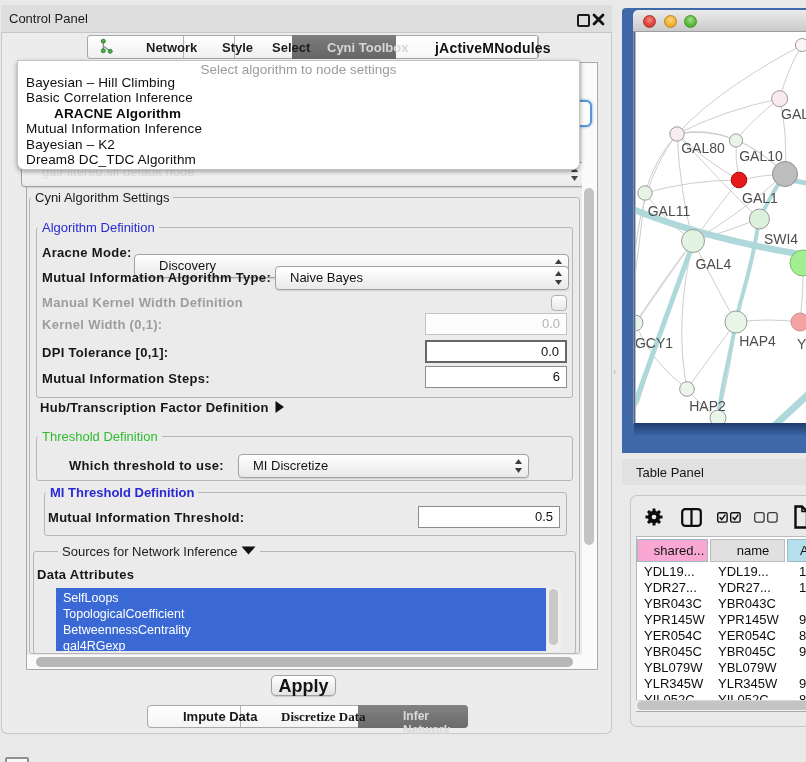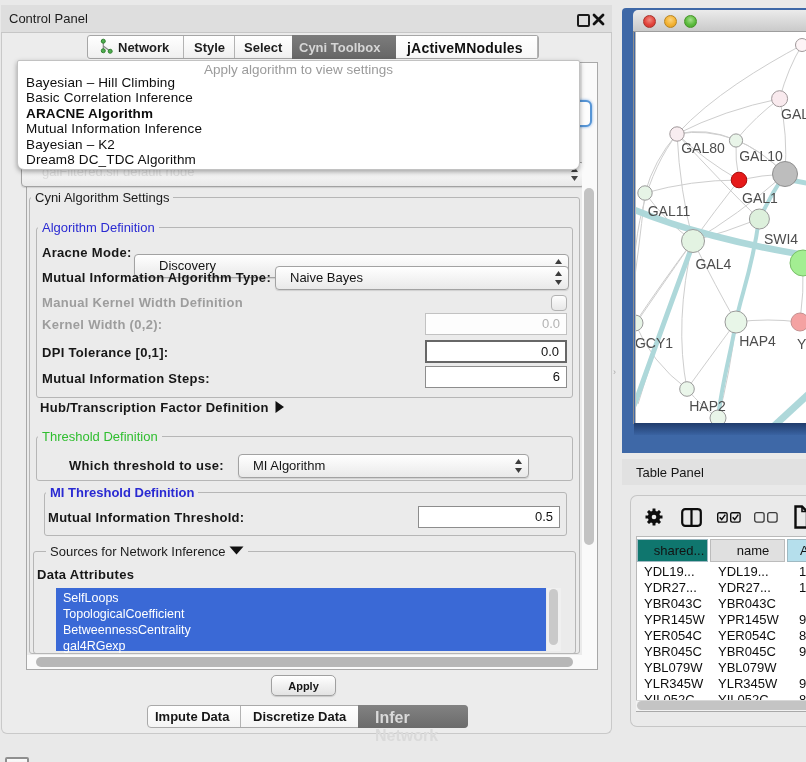--- a/index.html
+++ b/index.html
@@ -1,18 +1,18 @@
 <!DOCTYPE html>
 <html><head>
 <meta charset="utf-8">
 <style>
   html,body{margin:0;padding:0;}
   body{width:806px;height:762px;background:#e9e9e9;font-family:"Liberation Sans",sans-serif;overflow:hidden;position:relative;}
   .abs{position:absolute;}
-  .b{font-weight:bold;}
+  .b{font-weight:bold;margin-left:28px;}
   .lbl{position:absolute;font-size:13px;font-weight:bold;color:#171717;white-space:nowrap;letter-spacing:0.3px;}
   .dis{color:#9d9d9d;}
   .combo{position:absolute;border:1px solid #a2a2a2;border-radius:4px;background:linear-gradient(#ffffff,#f2f2f2 60%,#e9e9e9);box-shadow:0 1px 1px rgba(0,0,0,0.12);font-size:13px;color:#141414;}
   .combo .ct{position:absolute;top:3px;left:14px;white-space:nowrap;}
   .carr{position:absolute;right:5px;top:3px;width:9px;}
   .inp{position:absolute;background:#fff;border:1px solid #9a9a9a;font-size:13px;color:#111;text-align:right;padding-right:6px;box-sizing:border-box;line-height:20px;}
   .gbox{position:absolute;border:1px solid #b6b6b6;border-radius:3px;}
   .gcap{position:absolute;font-size:13px;background:#ebebeb;padding:0 4px;white-space:nowrap;}
 </style>
 </head>
@@ -76,71 +76,71 @@
 <div class="lbl" style="left:42px;top:270px;">Mutual Information Algorithm Type:</div>
 <div class="combo" style="left:275px;top:266px;width:292px;height:22px;">
   <span class="ct">Naive Bayes</span>
   <svg class="carr" width="9" height="16" viewBox="0 0 9 16">
       <path d="M4.5 1 L8 6 L1 6 Z" fill="#3c3c3c"></path>
       <path d="M4.5 15 L8 10 L1 10 Z" fill="#3c3c3c"></path>
     </svg>
 </div>
 <div class="lbl dis" style="left:42px;top:295px;">Manual Kernel Width Definition</div>
 <div class="abs" style="left:551px;top:295px;width:14px;height:14px;border:1px solid #b2b2b2;border-radius:4px;background:linear-gradient(#fdfdfd,#e7e7e7);"></div>
-<div class="lbl dis" style="left:42px;top:317px;">Kernel Width (0,2):</div>
+<div class="lbl dis" style="left:42px;top:317px;">Kernel Width (0,1):</div>
 <div class="inp" style="left:425px;top:313px;width:142px;height:22px;border-color:#c2c2c2;color:#b2b2b2;background:#fdfdfd;">0.0</div>
 <div class="lbl" style="left:42px;top:345px;">DPI Tolerance [0,1]:</div>
 <div class="inp" style="left:425px;top:340px;width:142px;height:23px;border:2px solid #676767;line-height:19px;">0.0</div>
 <div class="lbl" style="left:42px;top:371px;">Mutual Information Steps:</div>
 <div class="inp" style="left:425px;top:366px;width:142px;height:22px;border-color:#8d8d8d;">6</div>
 
 <div class="lbl" style="left:40px;top:400px;">Hub/Transcription Factor Definition</div>
 <svg class="abs" style="left:274px;top:400px;" width="11" height="14" viewBox="0 0 11 14">
     <path d="M1.5 1 L10 7 L1.5 13 Z" fill="#111"></path>
   </svg>
 
 <div class="gbox" style="left:36px;top:436px;width:535px;height:43px;"></div>
 <div class="gcap" style="left:38px;top:429px;color:#2fbe2f;">Threshold Definition</div>
 <div class="lbl" style="left:69px;top:458px;">Which threshold to use:</div>
 <div class="combo" style="left:238px;top:454px;width:289px;height:22px;">
-  <span class="ct">MI Algorithm</span>
+  <span class="ct">MI Discretize</span>
   <svg class="carr" width="9" height="16" viewBox="0 0 9 16">
       <path d="M4.5 1 L8 6 L1 6 Z" fill="#3c3c3c"></path>
       <path d="M4.5 15 L8 10 L1 10 Z" fill="#3c3c3c"></path>
     </svg>
 </div>
 
 <div class="gbox" style="left:44px;top:492px;width:521px;height:42px;"></div>
 <div class="gcap" style="left:46px;top:485px;color:#2a2ad2;font-weight:bold;">MI Threshold Definition</div>
 <div class="lbl" style="left:48px;top:510px;">Mutual Information Threshold:</div>
 <div class="inp" style="left:418px;top:506px;width:142px;height:22px;border-color:#8d8d8d;">0.5</div>
 
 <div class="gbox" style="left:33px;top:551px;width:541px;height:101px;"></div>
-<div class="gcap" style="left:46px;top:544px;color:#1b1b1b;font-weight:normal;">Sources for Network Inference <svg width="15" height="9" viewBox="0 0 15 9" style="vertical-align:1px;">
+<div class="gcap" style="left:58px;top:544px;color:#1b1b1b;font-weight:normal;">Sources for Network Inference <svg width="15" height="9" viewBox="0 0 15 9" style="vertical-align:1px;">
       <path d="M0.5 0.5 L14.5 0.5 L7.5 8.5 Z" fill="#111"></path>
     </svg></div>
 <div class="lbl" style="left:37px;top:567px;">Data Attributes</div>
 <div class="abs" style="left:56px;top:588px;width:490px;height:63px;background:#3a69d6;"></div>
 <div class="abs" style="left:63px;top:590px;font-size:12.5px;color:#fff;line-height:16px;">SelfLoops<br>TopologicalCoefficient<br>BetweennessCentrality<br>gal4RGexp</div>
 <div class="abs" style="left:547px;top:588px;width:14px;height:63px;background:#f0f0f0;"></div>
 <div class="abs" style="left:549px;top:589px;width:9px;height:56px;background:#c9c9c9;border-radius:5px;"></div>
 <div class="abs" style="left:540px;top:100px;width:52px;height:27px;border:2px solid #5695d6;border-radius:6px;background:#fdfdfd;box-shadow:0 0 3px rgba(80,145,220,0.8);box-sizing:border-box;"></div>
 
 <div class="abs" style="left:17px;top:60px;width:563px;height:110px;background:#fff;border:1px solid #c2c2c2;border-radius:2px 2px 7px 7px;box-shadow:0 2px 5px rgba(0,0,0,0.35);box-sizing:border-box;"></div>
-<div class="abs" style="left:17px;top:62px;width:563px;text-align:center;font-size:13.5px;color:#9b9b9b;">Apply algorithm to view settings</div>
+<div class="abs" style="left:17px;top:62px;width:563px;text-align:center;font-size:13.5px;color:#9b9b9b;">Select algorithm to node settings</div>
 <div class="abs" style="left:26px;top:74.5px;font-size:13.5px;letter-spacing:0.15px;color:#0d0d0d;line-height:15.5px;white-space:nowrap;">Bayesian – Hill Climbing<br>Basic Correlation Inference<br><span class="b">ARACNE Algorithm</span><br>Mutual Information Inference<br>Bayesian – K2<br>Dream8 DC_TDC Algorithm</div>
 
-<div class="abs" style="left:271px;top:675px;width:65px;height:21px;border:1px solid #a0a0a0;border-radius:5px;background:linear-gradient(#ffffff,#efefef 55%,#e3e3e3);box-shadow:0 1px 1px rgba(0,0,0,0.15);text-align:center;font-size:11px;font-weight:bold;color:#141414;line-height:20px;box-sizing:border-box;">Apply</div>
+<div class="abs" style="left:271px;top:675px;width:65px;height:21px;border:1px solid #a0a0a0;border-radius:5px;background:linear-gradient(#ffffff,#efefef 55%,#e3e3e3);box-shadow:0 1px 1px rgba(0,0,0,0.15);text-align:center;font-size:18px;font-weight:bold;color:#141414;line-height:20px;box-sizing:border-box;">Apply</div>
 
 <div class="abs" style="left:147px;top:705px;width:321px;height:23px;border:1px solid #a9a9a9;border-radius:4px;background:linear-gradient(#ffffff,#f4f4f4);box-sizing:border-box;">
   <div class="abs" style="left:92px;top:0;width:1px;height:21px;background:#b3b3b3;"></div>
   <div class="abs" style="left:210px;top:-1px;width:110px;height:23px;background:linear-gradient(#828282,#6b6b6b);border-radius:0 4px 4px 0;"></div>
   <div class="abs b" style="left:7px;top:3px;font-size:13px;color:#161616;">Impute Data</div>
-  <div class="abs b" style="left:105px;top:3px;font-size:13px;color:#161616;">Discretize Data</div>
-  <div class="abs b" style="left:227px;top:3px;font-size:16px;color:#dadada;">Infer Network</div>
+  <div class="abs b" style="left:105px;top:3px;font-size:13px;color:#161616;font-family:Liberation Serif, serif;">Discretize Data</div>
+  <div class="abs b" style="left:227px;top:3px;font-size:12px;color:#dadada;">Infer Network</div>
 </div>
 
 <div class="abs" style="left:613px;top:367px;width:7px;height:10px;color:#a9a9a9;font-size:9px;">›</div>
 
 <div class="abs" style="left:5px;top:757px;width:20px;height:14px;border:2px solid #8f8f8f;border-radius:2px;background:linear-gradient(#fbfbfb,#e0e0e0);"></div>
 
 <div class="abs" style="left:622px;top:8px;width:184px;height:445px;background:#3e68a7;border-radius:4px 0 0 0;"></div>
 <div class="abs" style="left:633px;top:10px;width:173px;height:21px;background:linear-gradient(#ebebeb,#cacaca);border-bottom:1px solid #9e9e9e;border-radius:5px 0 0 0;"></div>
 <div class="abs" style="left:643px;top:15px;width:11px;height:11px;border-radius:50%;background:radial-gradient(circle at 50% 35%,#f08a80 0%,#e2443c 55%,#c9302a 100%);border:1px solid #a8342c;box-sizing:content-box;"></div>
 <div class="abs" style="left:663.5px;top:15px;width:11px;height:11px;border-radius:50%;background:radial-gradient(circle at 50% 35%,#fbd37c 0%,#f3b233 55%,#dd9a22 100%);border:1px solid #b8851f;box-sizing:content-box;"></div>
@@ -243,21 +243,21 @@
 <svg class="abs" style="left:754px;top:512px;" width="25" height="11" viewBox="0 0 25 11">
   <rect x="0.7" y="0.7" width="9.4" height="9.4" rx="2" fill="none" stroke="#3a3a3a" stroke-width="1.3"></rect>
   <rect x="13.7" y="0.7" width="9.4" height="9.4" rx="2" fill="none" stroke="#3a3a3a" stroke-width="1.3"></rect>
 </svg>
 <svg class="abs" style="left:794px;top:505px;" width="14" height="24" viewBox="0 0 14 24">
   <path d="M1.5 1.5 L8 1.5 L13 6.5 L13 22.5 L1.5 22.5 Z" fill="none" stroke="#0d0d0d" stroke-width="2.4"></path>
   <path d="M8 1.5 L8 6.5 L13 6.5" fill="none" stroke="#0d0d0d" stroke-width="1.6"></path>
 </svg>
 
 <div class="abs" style="left:636px;top:536px;width:170px;height:175px;background:#fff;border-top:1px solid #b9b9b9;border-left:1px solid #b9b9b9;"></div>
-<div class="abs" style="left:637px;top:539px;width:71px;height:23px;background:#0f766e;border:1px solid #9fb9c2;box-sizing:border-box;text-align:center;text-indent:13px;font-size:13px;color:#131313;line-height:22px;">shared...</div>
+<div class="abs" style="left:637px;top:539px;width:71px;height:23px;background:#f9a8d4;border:1px solid #9fb9c2;box-sizing:border-box;text-align:center;text-indent:13px;font-size:13px;color:#131313;line-height:22px;">shared...</div>
 <div class="abs" style="left:710px;top:539px;width:75px;height:23px;background:#e0e0e0;border:1px solid #bcbcbc;box-sizing:border-box;text-align:center;text-indent:11px;font-size:13px;color:#131313;line-height:22px;">name</div>
 <div class="abs" style="left:787px;top:539px;width:19px;height:23px;background:#b5dfec;border:1px solid #9fb9c2;border-right:none;box-sizing:border-box;font-size:13px;color:#131313;line-height:22px;padding-left:12px;">A</div>
 <div class="abs" style="left:644px;top:564px;font-size:13px;color:#0e0e0e;line-height:16px;white-space:nowrap;">YDL19...<br>YDR27...<br>YBR043C<br>YPR145W<br>YER054C<br>YBR045C<br>YBL079W<br>YLR345W<br>YIL052C</div>
 <div class="abs" style="left:718px;top:564px;font-size:13px;color:#0e0e0e;line-height:16px;white-space:nowrap;">YDL19...<br>YDR27...<br>YBR043C<br>YPR145W<br>YER054C<br>YBR045C<br>YBL079W<br>YLR345W<br>YIL052C</div>
 <div class="abs" style="left:799px;top:564px;font-size:13px;color:#0e0e0e;line-height:16px;white-space:nowrap;">13<br>12<br>&nbsp;<br>9.<br>8.<br>9.<br>&nbsp;<br>9.<br>8.</div>
 
 <div class="abs" style="left:636px;top:700px;width:170px;height:11px;background:#f2f2f2;border-top:1px solid #d8d8d8;"></div>
 <div class="abs" style="left:637px;top:701px;width:169px;height:9px;background:#c4c4c4;border-radius:4.5px 0 0 4.5px;"></div>
 <div class="abs" style="left:636px;top:711px;width:170px;height:1px;background:#a9a9a9;"></div>
 

